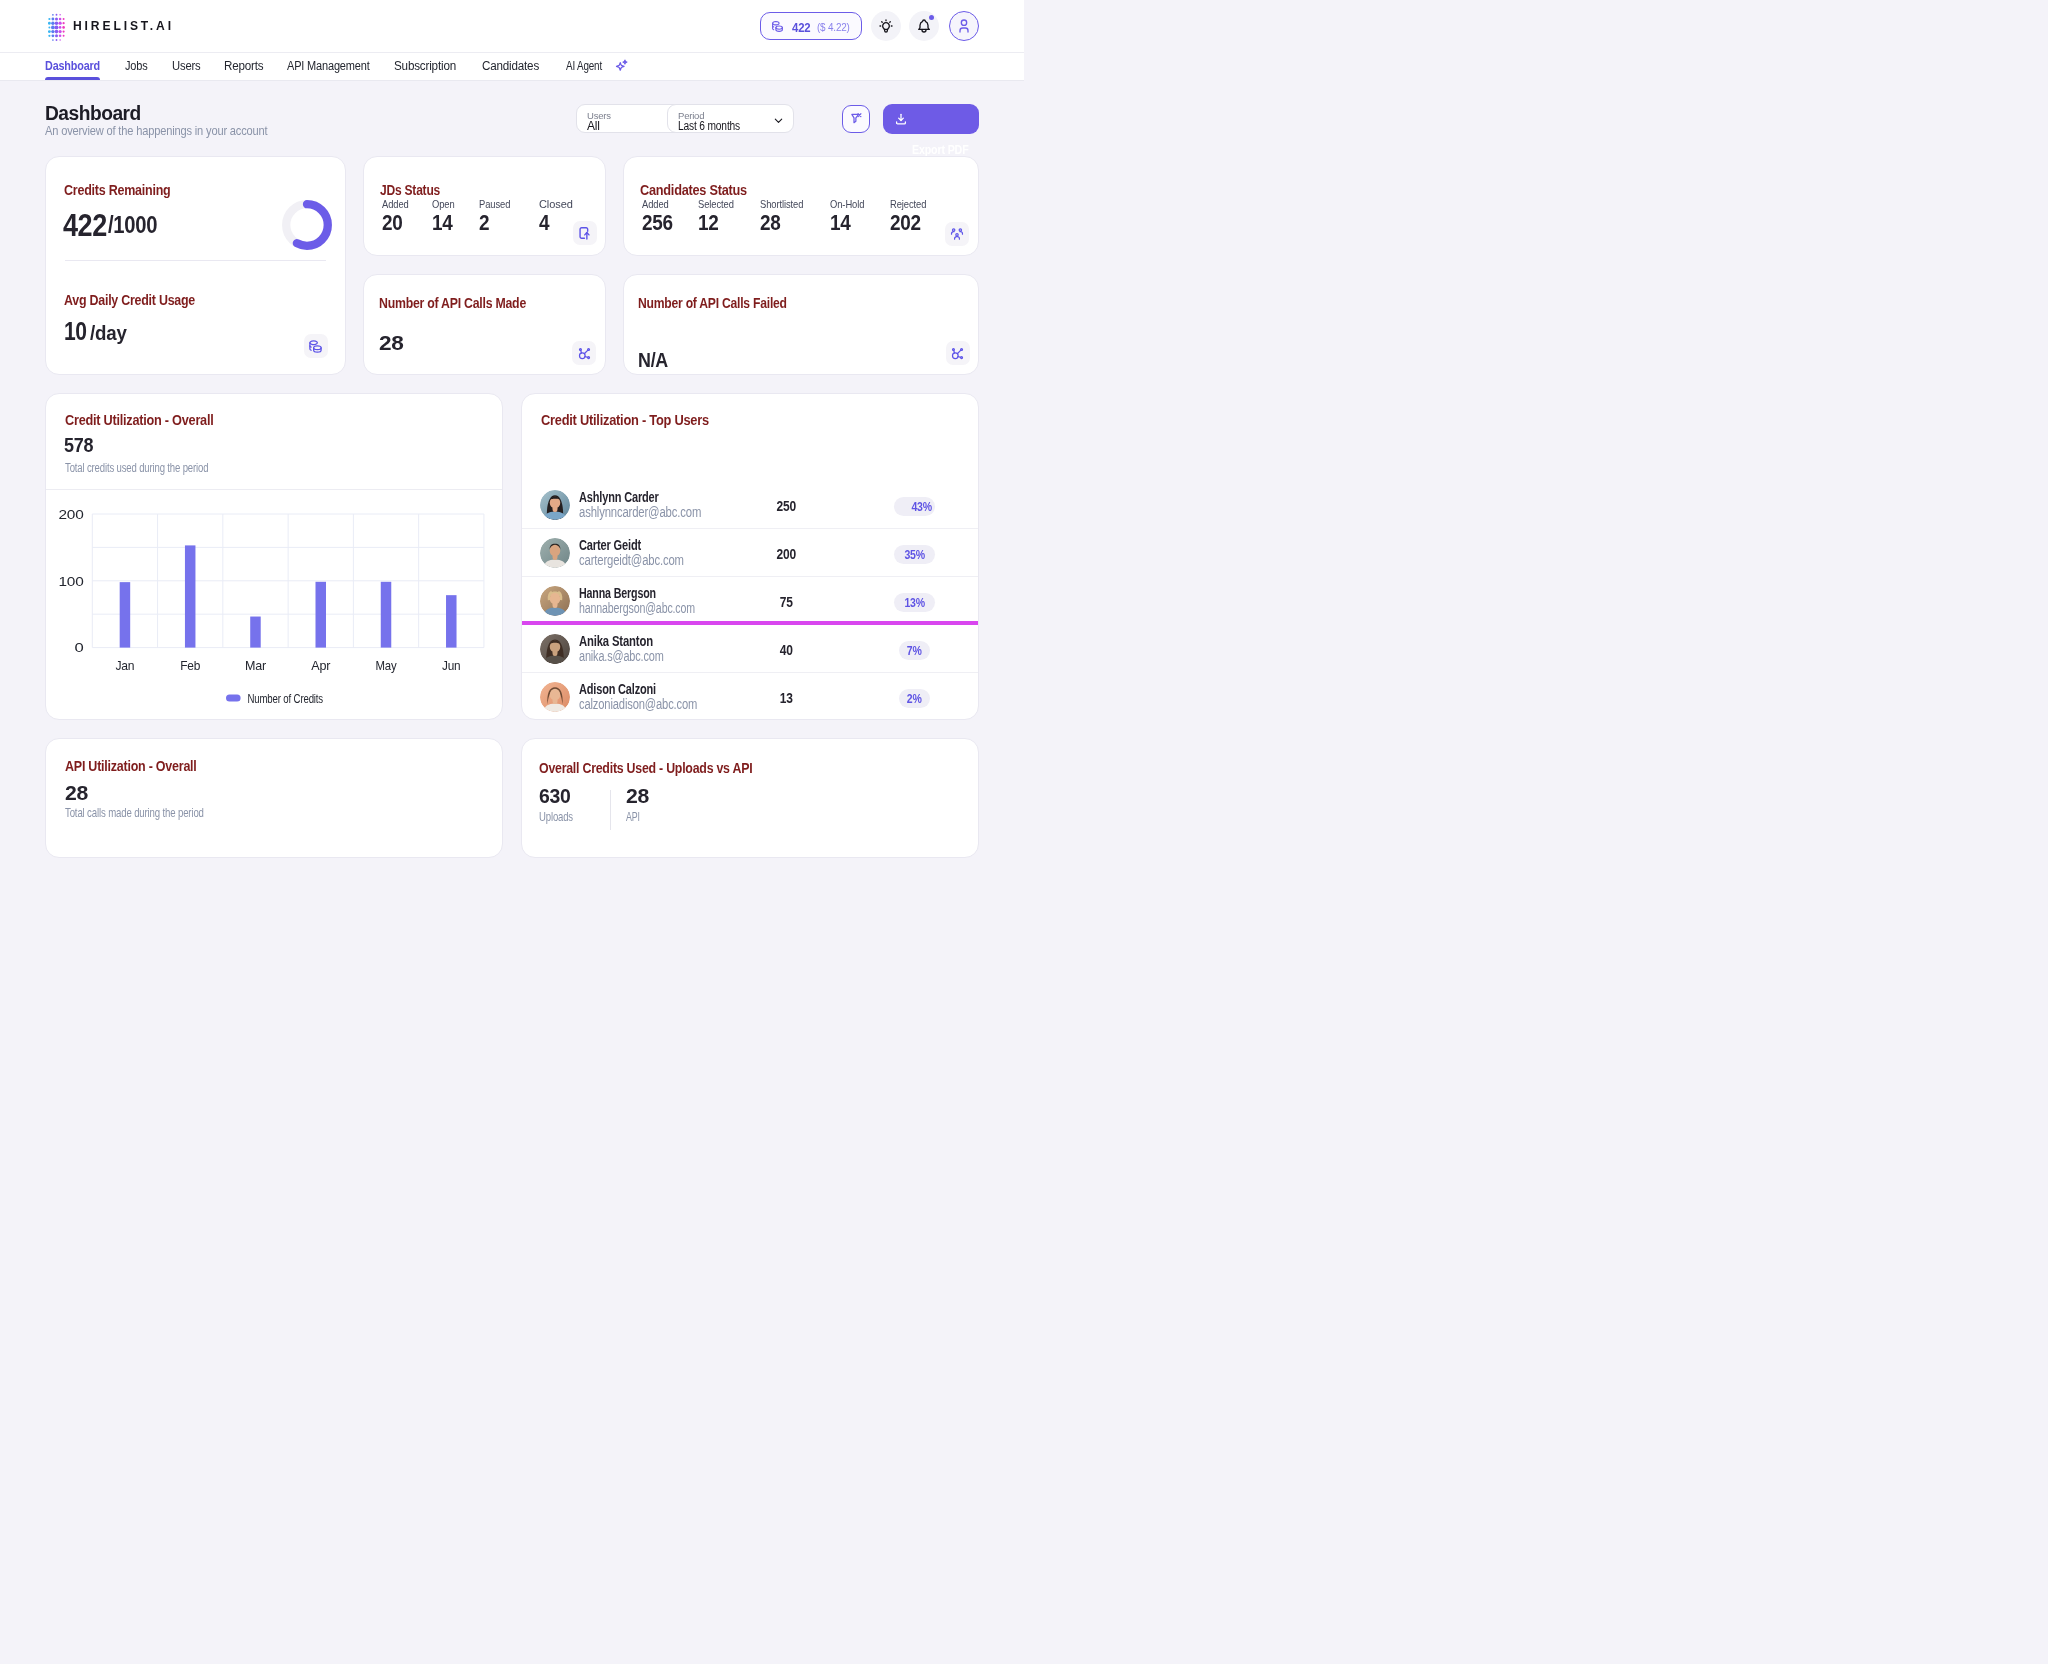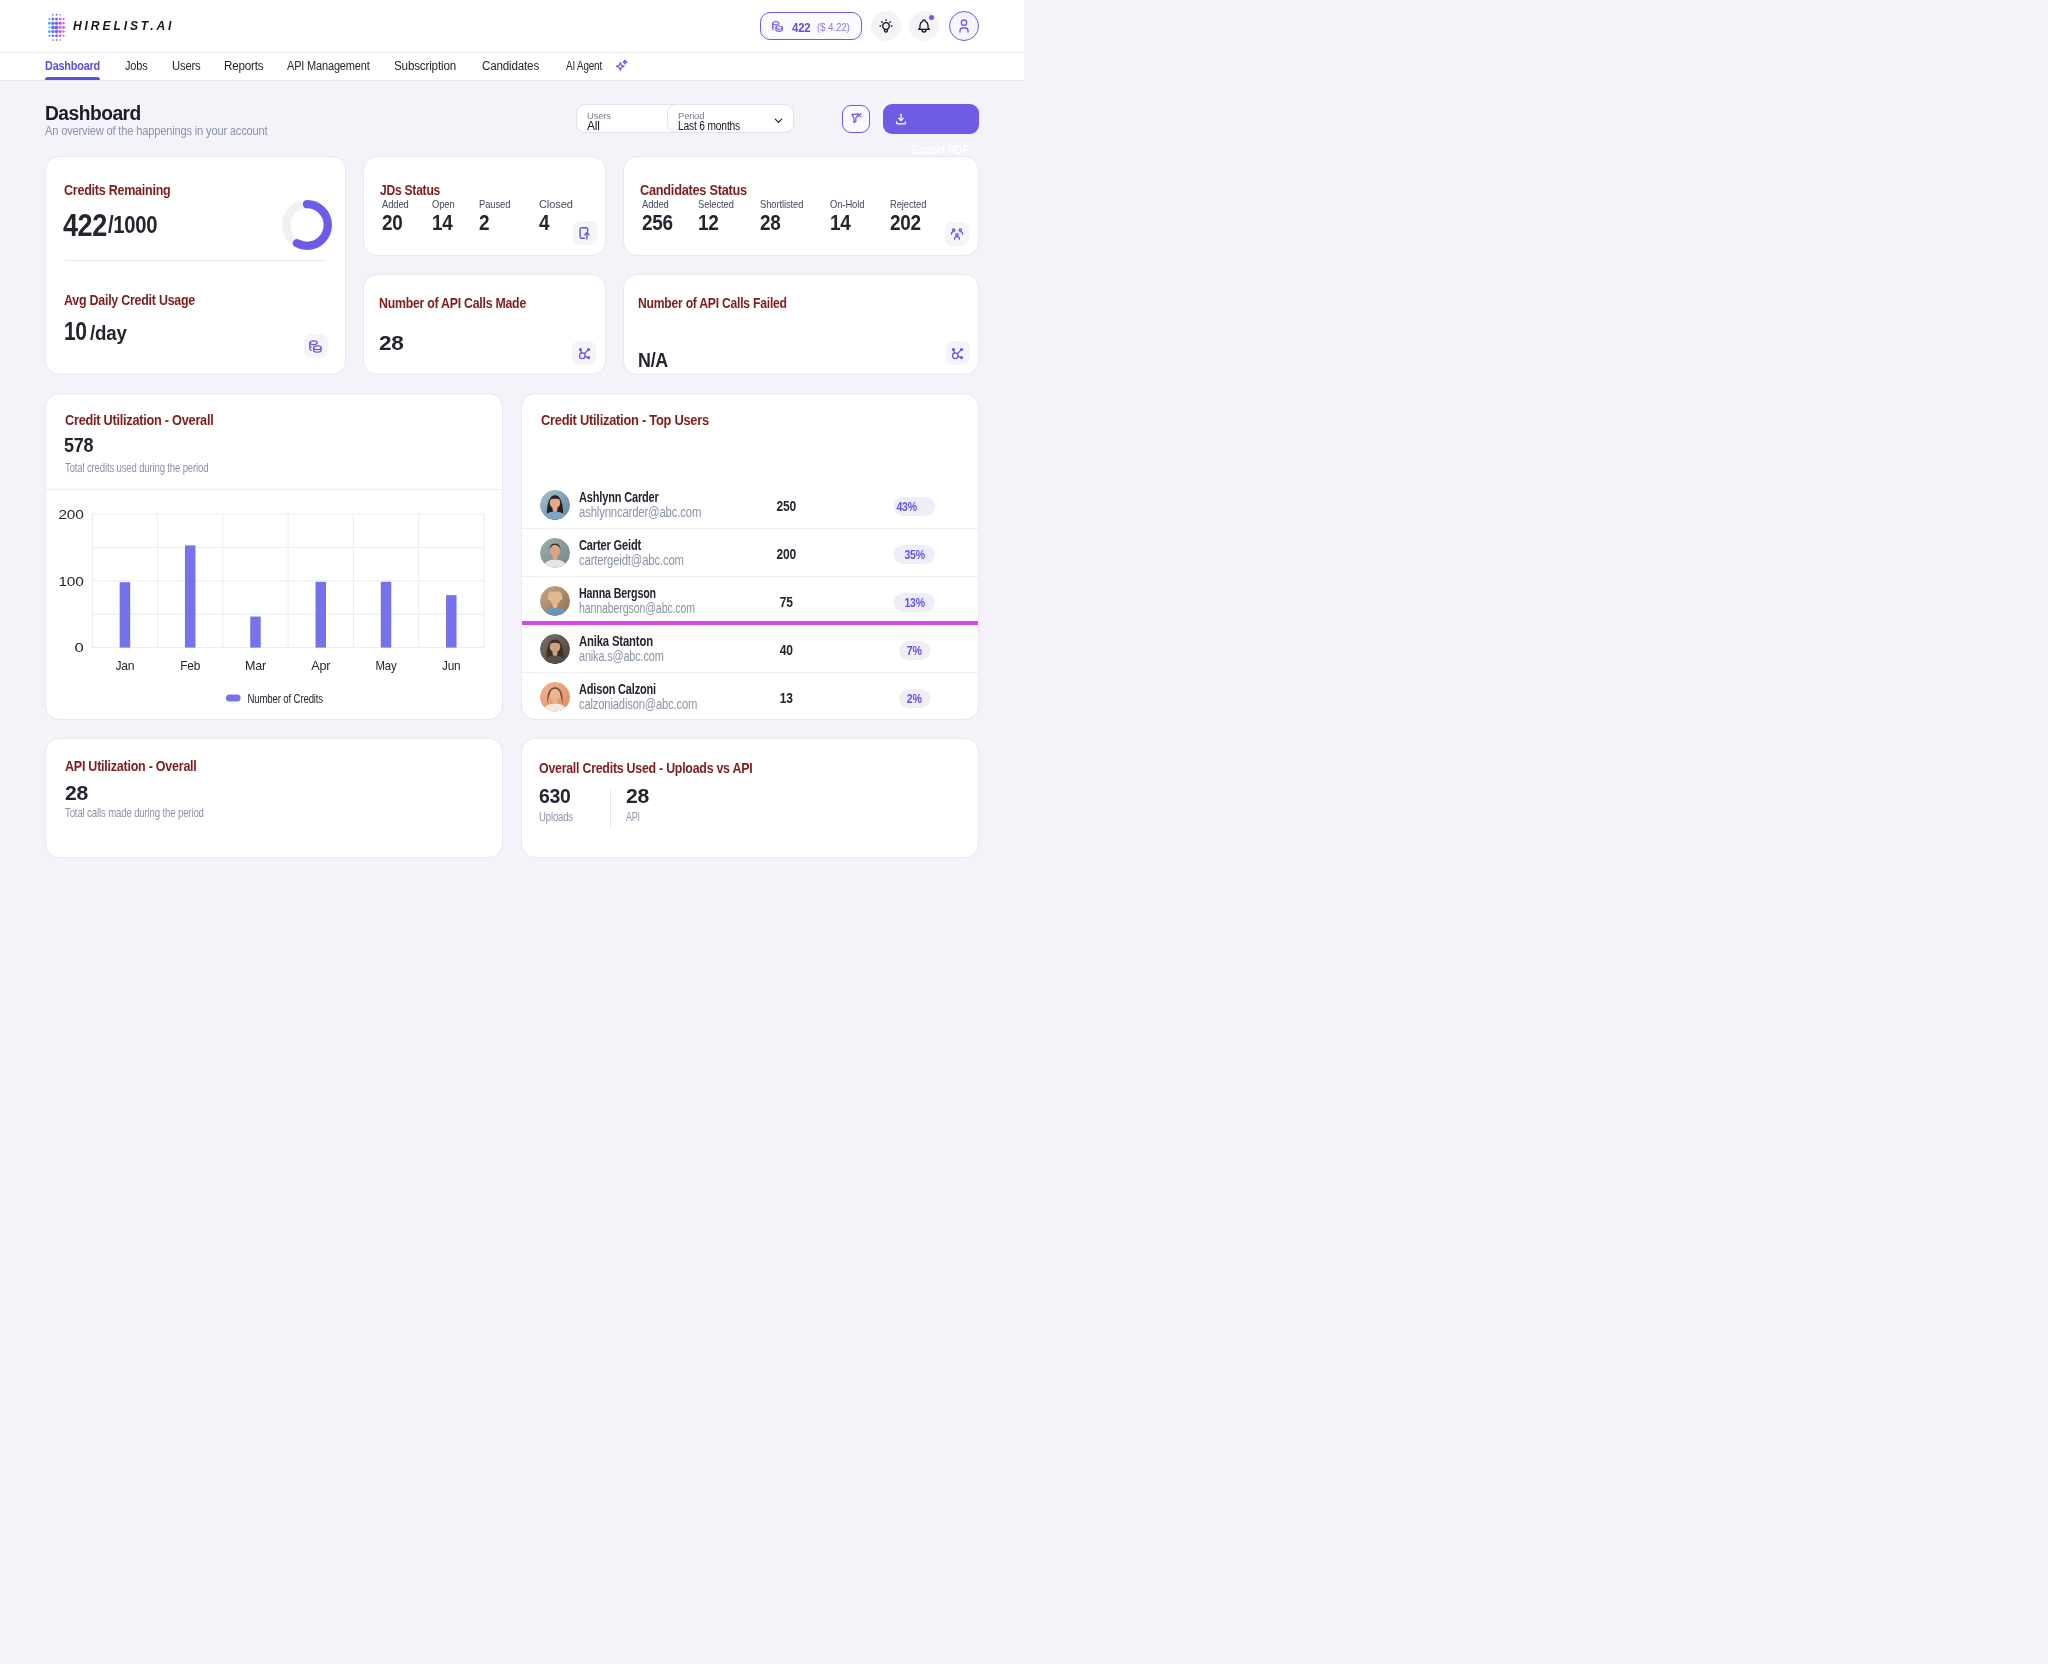--- a/index.html
+++ b/index.html
@@ -1,19 +1,19 @@
 <!DOCTYPE html>
 <html><head><meta charset="utf-8"><style>
 * { margin:0; padding:0; box-sizing:border-box; }
 html,body { width:1024px; height:832px; overflow:hidden; }
 body { font-family:"Liberation Sans", sans-serif; background:#f4f3f9; color:#26242e; letter-spacing:-0.2px; }
 .sq { display:inline-block; transform-origin:0 50%; white-space:nowrap; }
 .abs { position:absolute; }
 .topbar { height:53px; background:#fff; position:relative; border-bottom:1px solid #ececf2; }
-.logo-text { position:absolute; left:73px; top:18px; font-size:13px; font-weight:700; letter-spacing:3.1px; color:#17161d;font-style:italic; }
+.logo-text { position:absolute; left:73px; top:18px; font-size:13px; font-weight:700; letter-spacing:3.1px; color:#17161d; }
 .credits-pill { position:absolute; left:760px; top:11.5px; width:101.5px; height:28px; border:1.5px solid #6c5ce8; border-radius:10px; background:#fbfaff; }
 .circ { position:absolute; width:30px; height:30px; border-radius:50%; background:#f3f3f8; border:none; display:flex; align-items:center; justify-content:center; top:11px; }
 .circ.avatarb { border:1.5px solid #6c5ce8; background:#f6f5fc; }
 .bell-dot { position:absolute; top:3.5px; right:5px; width:5.5px; height:5.5px; border-radius:50%; background:#6c5ce8; }
 .nav { height:28px; background:#fff; position:relative; border-bottom:1px solid #e9e9f0; }
 .nav a { position:absolute; top:3px; font-size:12.5px; color:#23262f; height:20px; }
 .nav a .sq { vertical-align:top; line-height:20px; }
 .nav a.active { color:#5a50dc; font-weight:700; }
 .underline { position:absolute; left:45px; top:23.5px; width:55px; height:3px; background:#5a50dc; border-radius:3px 3px 0 0; }
 h1 { position:absolute; left:45px; top:104.3px; font-size:19.5px; font-weight:700; letter-spacing:-0.5px; color:#1d1c26; line-height:1; }
@@ -337,21 +337,21 @@
             <path d="M7.5 32 C6.5 18 9 5.5 16 5.5 C23 5.5 25.5 18 24.5 32 Z" fill="#241f20"></path>
             <path d="M4 32c0-6 5-9 12-9s12 3 12 9z" fill="#7aa6c8"></path>
             <rect x="13.4" y="17" width="5.2" height="6.5" rx="2.4" fill="#e3a987"></rect>
             <ellipse cx="16" cy="13.5" rx="5.6" ry="6.3" fill="#e3a987"></ellipse>
             <path d="M10.5 12.5 C10.8 8.5 13 6.8 16 6.8 C19 6.8 21.2 8.5 21.5 12.5 C21.5 10 20.5 9.2 16 9.2 C11.5 9.2 10.5 10 10.5 12.5 Z" fill="#241f20"></path>
           </g>
         </svg></div>
 <div class="abs tname" style="left:57.8px;top:9.2px"><span class="sq" style="transform:scaleX(0.785)">Ashlynn Carder</span></div>
 <div class="abs temail" style="left:57.8px;top:23.7px"><span class="sq" style="transform:scaleX(0.81)">ashlynncarder@abc.com</span></div>
 <div class="abs tcred" style="top:17.2px"><span class="sq" style="transform-origin:50% 50%;transform:scaleX(0.8)">250</span></div>
-<div class="abs pill" style="left:372.55px;width:40.5px;top:16px;text-align:left"><span class="sq" style="transform-origin:50% 50%;transform:scaleX(0.81)">43%</span></div>
+<div class="abs pill" style="left:372.55px;width:40.5px;top:16px;text-align:right"><span class="sq" style="transform-origin:50% 50%;transform:scaleX(0.81)">43%</span></div>
 </div>
     <div class="abs" style="left:0;right:0;top:135px;height:48px;border-bottom:1px solid #efeff4;">
 <div class="abs" style="left:18.8px;top:9.3px;width:30px;height:30px;border-radius:50%;overflow:hidden"><svg width="30" height="30" viewBox="0 0 32 32">
           <defs>
             <clipPath id="ac2">
               <circle cx="16" cy="16" r="16"></circle>
             </clipPath>
             <linearGradient id="ag2" x1="0" y1="0" x2="1" y2="1">
               <stop offset="0" stop-color="#9fb0ae"></stop>
               <stop offset="1" stop-color="#6f8587"></stop>

